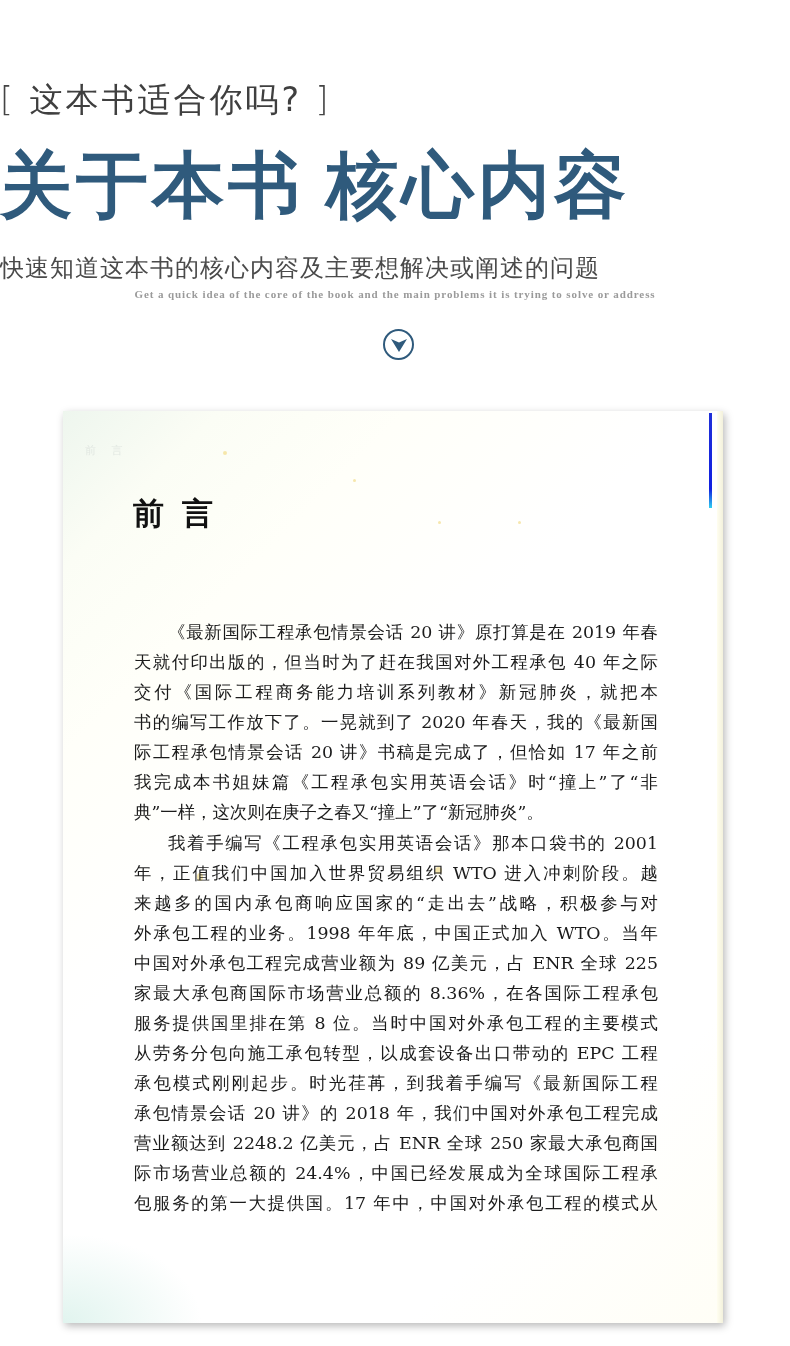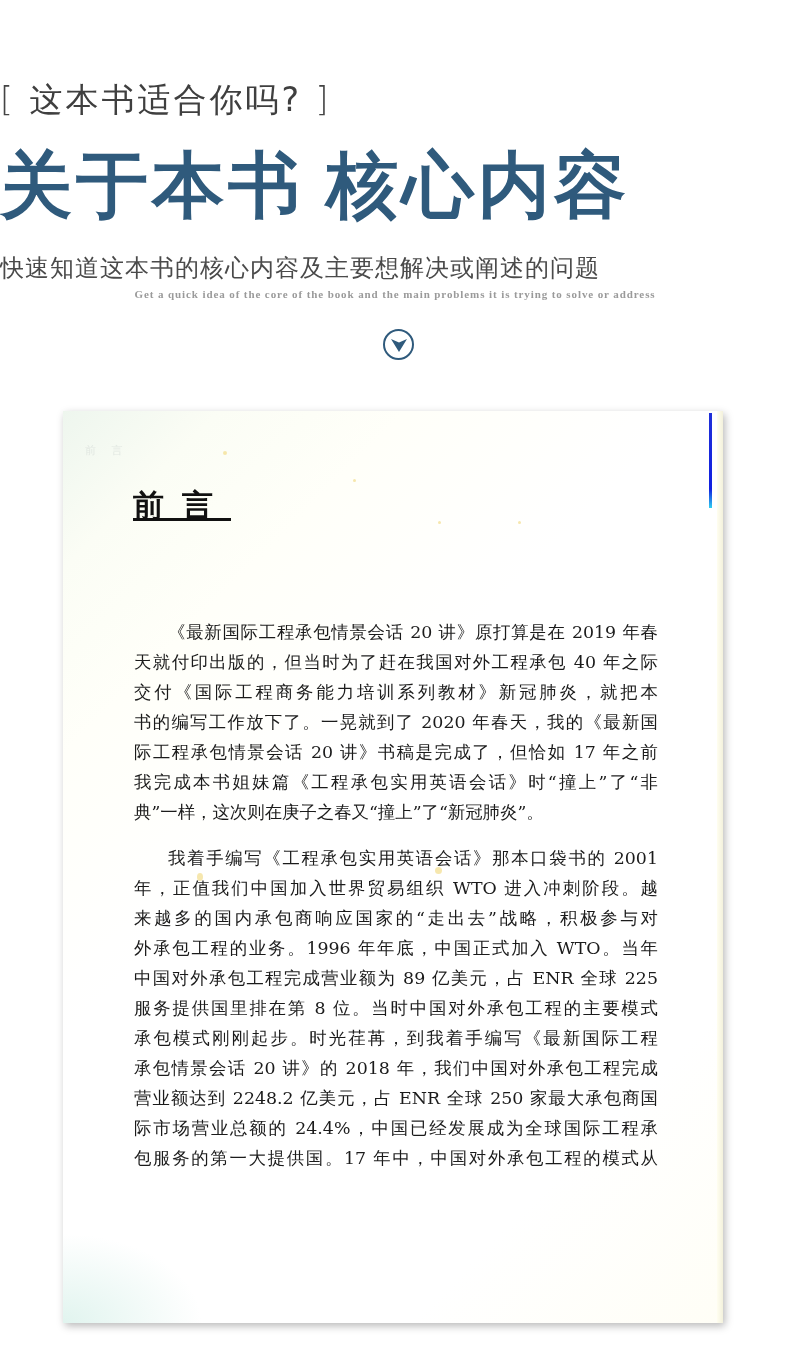--- a/index.html
+++ b/index.html
@@ -52,35 +52,35 @@
   }
   .blue-mark {
     position: absolute; left: 646px; top: 2px; width: 3px; height: 95px;
     background: linear-gradient(180deg, #2030d8 0%, #1020e0 80%, #30d0f0 100%);
   }
   .faint-header {
     position: absolute; left: 22px; top: 32px; font-size: 11px; color: #e2e8e2;
     font-family: "DejaVu Serif", serif; letter-spacing: 6px;
   }
   .chapter-title {
-    position: absolute; left: 70px; top: 74px; font-size: 31px; font-weight: bold; color: #111;
-    font-family: "DejaVu Serif", "Liberation Serif", serif; letter-spacing: 18px; text-decoration: underline;
+    position: absolute; left: 70px; top: 82px; font-size: 31px; font-weight: bold; color: #111;
+    font-family: "DejaVu Serif", "Liberation Serif", serif; letter-spacing: 18px;
   }
   .body-text {
     position: absolute; left: 71px; top: 206px; width: 524px;
     font-family: "DejaVu Serif", "Liberation Serif", serif; color: #1b1b1b;
     font-size: 17.4px;
   }
   .line {
     height: 30px; line-height: 30px; white-space: nowrap;
     text-align: justify; text-align-last: justify; overflow: hidden;
   }
   .line.last { text-align-last: left; }
   .line.indent { padding-left: 34px; }
-  .para2 { margin-top: 16px; }
+  .para2 { margin-top: 1px; }
   .speck { position: absolute; border-radius: 50%; background: rgba(240,215,120,0.6); }
 </style>
 </head>
 <body>
 
 <div class="hdr-question">
   <span class="br">[</span>
   <span>这本书适合你吗?</span>
   <span class="br">]</span>
 </div>
@@ -119,23 +119,25 @@
       <div class="line">交付《国际工程商务能力培训系列教材》新冠肺炎，就把本</div>
       <div class="line">书的编写工作放下了。一晃就到了 2020 年春天，我的《最新国</div>
       <div class="line">际工程承包情景会话 20 讲》书稿是完成了，但恰如 17 年之前</div>
       <div class="line">我完成本书姐妹篇《工程承包实用英语会话》时“撞上”了“非</div>
       <div class="line last">典”一样，这次则在庚子之春又“撞上”了“新冠肺炎”。</div>
     </div>
     <div class="para2">
       <div class="line indent">我着手编写《工程承包实用英语会话》那本口袋书的 2001</div>
       <div class="line">年，正值我们中国加入世界贸易组织 WTO 进入冲刺阶段。越</div>
       <div class="line">来越多的国内承包商响应国家的“走出去”战略，积极参与对</div>
-      <div class="line">外承包工程的业务。1996 年年底，中国正式加入 WTO。当年</div>
+      <div class="line">外承包工程的业务。1998 年年底，中国正式加入 WTO。当年</div>
       <div class="line">中国对外承包工程完成营业额为 89 亿美元，占 ENR 全球 225</div>
+      <div class="line">家最大承包商国际市场营业总额的 8.36%，在各国际工程承包</div>
       <div class="line">服务提供国里排在第 8 位。当时中国对外承包工程的主要模式</div>
+      <div class="line">从劳务分包向施工承包转型，以成套设备出口带动的 EPC 工程</div>
       <div class="line">承包模式刚刚起步。时光荏苒，到我着手编写《最新国际工程</div>
       <div class="line">承包情景会话 20 讲》的 2018 年，我们中国对外承包工程完成</div>
       <div class="line">营业额达到 2248.2 亿美元，占 ENR 全球 250 家最大承包商国</div>
       <div class="line">际市场营业总额的 24.4%，中国已经发展成为全球国际工程承</div>
       <div class="line">包服务的第一大提供国。17 年中，中国对外承包工程的模式从</div>
     </div>
   </div>
 </div>
 
 </body></html>

